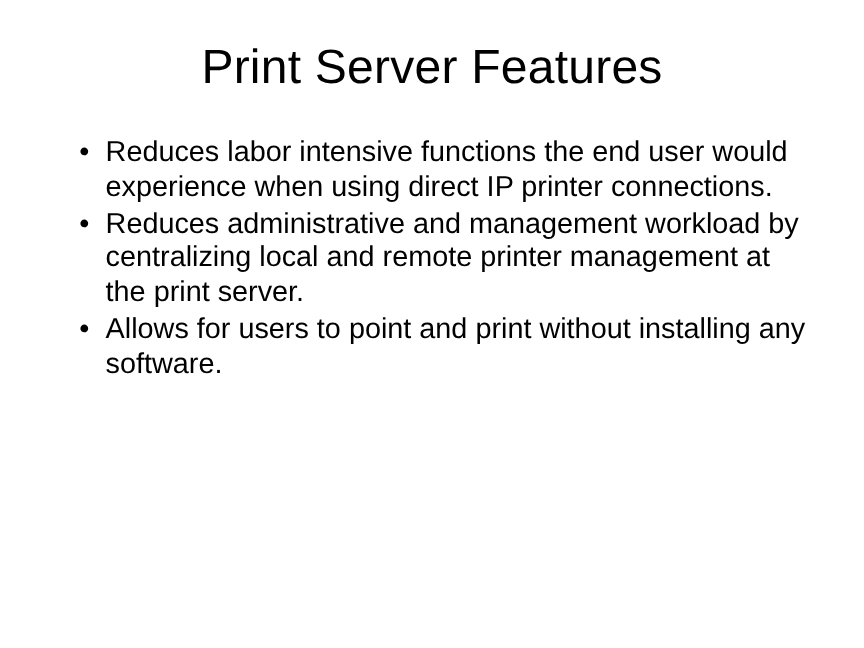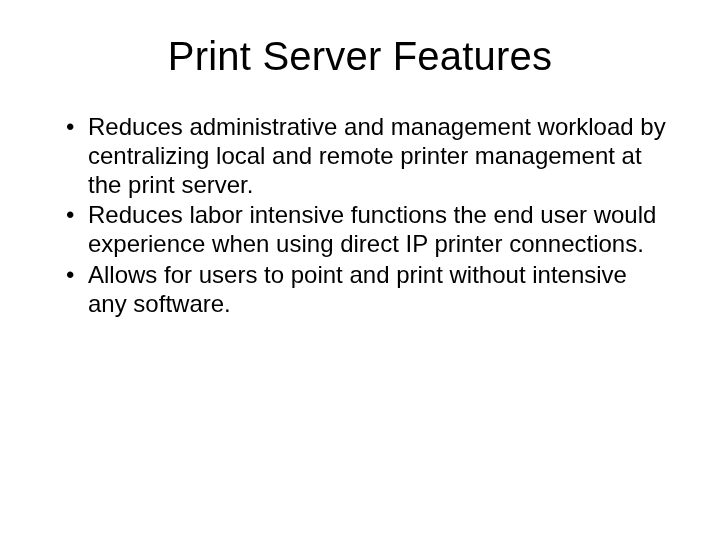--- a/index.html
+++ b/index.html
@@ -43,17 +43,17 @@
     top: 0;
     font-size: 24px;
   }
 </style>
 </head>
 <body>
 
 <div class="slide">
   <h1 class="title">Print Server Features</h1>
   <ul class="bullets">
+    <li>Reduces labor intensive functions the end user would experience when using direct IP printer connections.</li>
     <li>Reduces administrative and management workload by centralizing local and remote printer management at the print server.</li>
-    <li>Reduces labor intensive functions the end user would experience when using direct IP printer connections.</li>
-    <li>Allows for users to point and print without intensive any software.</li>
+    <li>Allows for users to point and print without installing any software.</li>
   </ul>
 </div>
 
 </body></html>

